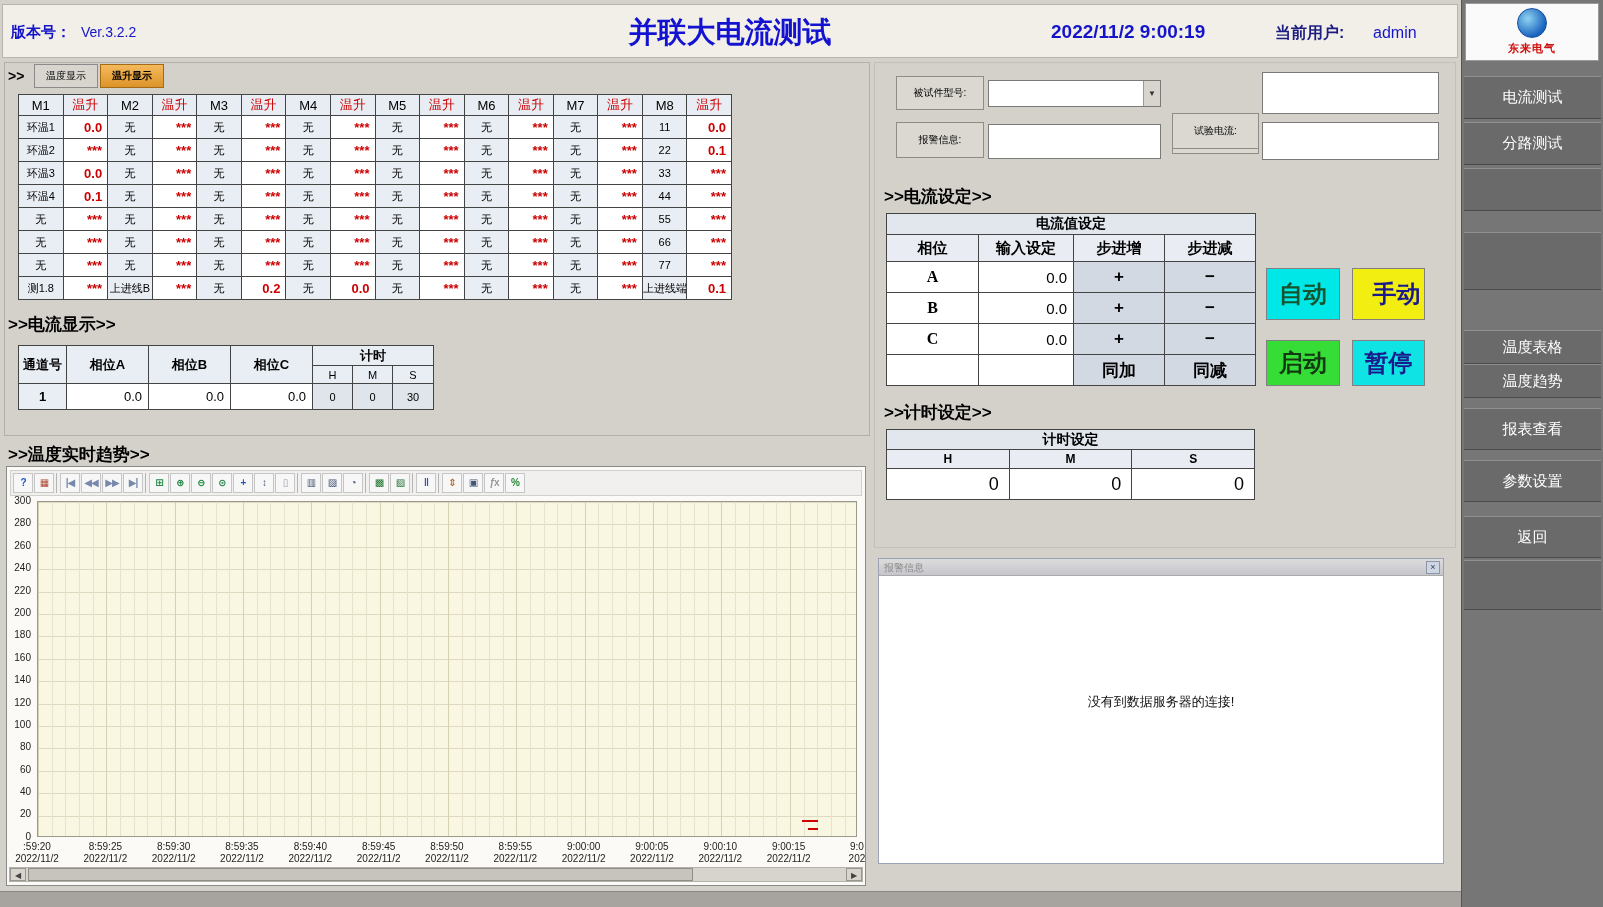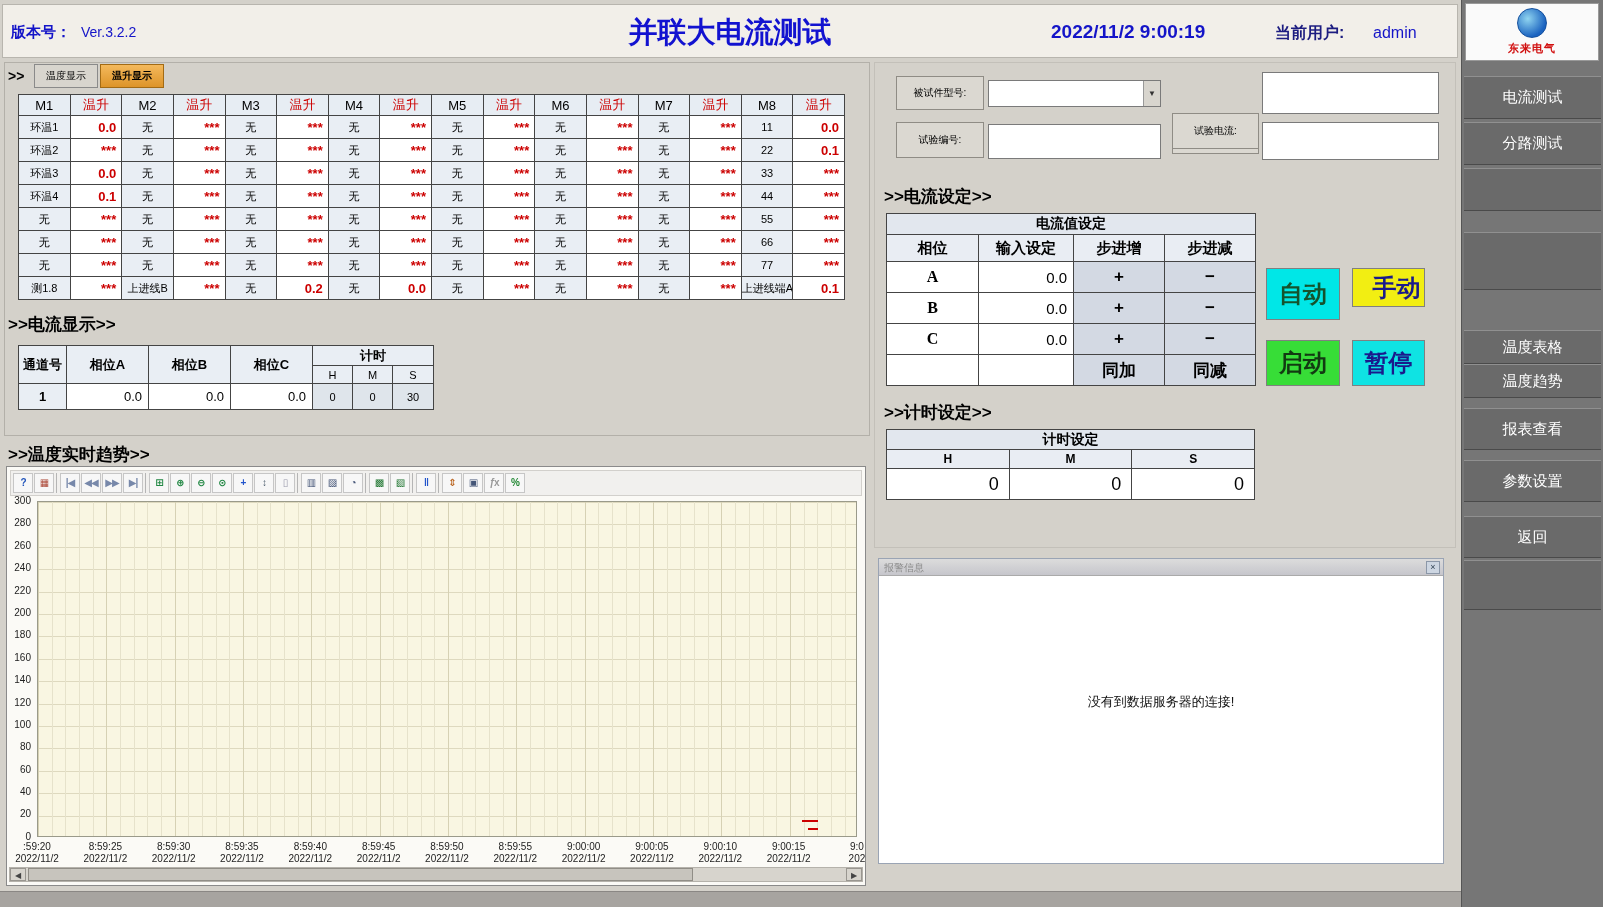--- a/index.html
+++ b/index.html
@@ -21,21 +21,21 @@
   #rgroup{position:absolute;left:874px;top:62px;width:582px;height:486px;border:1px solid #c3c0b9;}
   #bottombar{position:absolute;left:0;top:891px;width:1461px;height:16px;background:#a7a4a0;border-top:1px solid #8a8784;}
 
   
   #tabs-prefix{position:absolute;left:8px;top:68px;font-size:14px;font-weight:bold;color:#000;}
   #tabs{position:absolute;left:34px;top:64px;display:flex;gap:2px;}
   .tab{width:64px;height:24px;display:flex;align-items:center;justify-content:center;font-size:10px;background:#d8d5ce;border:1px solid #8a8a8a;cursor:pointer;}
   .tab[data-active="true"]{background:linear-gradient(#f4b95c,#dd9429);border-color:#a36b14;font-weight:bold;}
 
   
-  #temp-table{position:absolute;left:18px;top:94px;width:827px;border-collapse:collapse;table-layout:fixed;background:#f97316;}
+  #temp-table{position:absolute;left:18px;top:94px;width:714px;border-collapse:collapse;table-layout:fixed;background:#f97316;}
   #temp-table th,#temp-table td{border:1px solid #444;overflow:hidden;white-space:nowrap;}
   #temp-table th{height:21px;background:#e7edf3;font-size:13px;font-weight:normal;text-align:center;}
   #temp-table th:nth-child(even){color:#cc0000;}
   #temp-table td{height:23px;font-size:11px;text-align:center;}
   #temp-table td:nth-child(odd){background:#e9eef4;color:#000;}
   #temp-table td:nth-child(even){background:#fff;color:#cc0000;font-weight:bold;font-size:13px;text-align:right;padding-right:5px;}
 
   
   .sec-title{position:absolute;font-size:17px;font-weight:bold;color:#000;}
   #cur-title{left:8px;top:313px;}
@@ -91,21 +91,21 @@
   #set-table td,#set-table th{border:1px solid #444;text-align:center;overflow:hidden;}
   .sc1{width:92px;}.sc2{width:95px;}.sc3{width:91px;}.sc4{width:91px;}
   #set-table .st-title td{height:21px;background:#e2e7ee;font-size:14px;font-weight:bold;}
   #set-table th{height:27px;background:#e9edf3;font-size:15px;font-weight:bold;}
   #set-table .ph{height:31px;font-size:16px;font-weight:bold;font-family:"Liberation Serif",serif;background:#fff;}
   #set-table .pv{font-size:15px;text-align:right;padding-right:6px;background:#fff;}
   #set-table .pb{background:#d3d9e3;font-size:17px;font-weight:bold;cursor:pointer;}
 
   .bigbtn{position:absolute;display:flex;align-items:center;justify-content:center;font-size:24px;font-weight:bold;border:1px solid #808080;font-family:"Liberation Serif",serif;cursor:pointer;}
   #btn-auto{left:1266px;top:268px;width:74px;height:52px;background:#00e7e7;color:#14532d;}
-  #btn-manual{left:1352px;top:268px;width:73px;height:39px;background:#f2ee12;color:#1a1a8c;padding-left:16px;}
+  #btn-manual{left:1352px;top:268px;width:73px;height:52px;background:#f2ee12;color:#1a1a8c;padding-left:16px;}
   #btn-start{left:1266px;top:340px;width:74px;height:46px;background:#37dd37;color:#123a12;}
   #btn-pause{left:1352px;top:340px;width:73px;height:46px;background:#0fe3e3;color:#1a1a8c;}
 
   
   #timer-title{left:884px;top:401px;}
   #tm-table{position:absolute;left:886px;top:429px;width:369px;border-collapse:collapse;background:#fff;table-layout:fixed;}
   #tm-table td,#tm-table th{border:1px solid #444;text-align:center;overflow:hidden;}
   #tm-table .st-title td{height:20px;background:#e2e7ee;font-size:14px;font-weight:bold;}
   #tm-table th{height:19px;background:#e9edf3;font-size:12px;font-weight:bold;}
   #tm-table .tmv{height:31px;font-size:18px;text-align:right;padding-right:10px;background:#fff;}
@@ -541,21 +541,21 @@
     </div>
   </div>
 
   <div id="f-model-label" class="flabel" data-name="device-model-label">被试件型号:</div>
   <div id="f-model-combo" data-name="device-model-select">
     <div id="combo-value" data-name="device-model-value"></div>
     <div id="combo-arrow" data-name="dropdown-arrow-icon">▼</div>
   </div>
   <div id="f-type-label" class="flabel" data-name="test-type-label">试验类型:</div>
   <input id="f-type-input" class="finput" data-name="test-type-input" value="" style="">
-  <div id="f-code-label" class="flabel" data-name="test-number-label">试验编号:</div>
+  <div id="f-code-label" class="flabel" data-name="test-number-label">报警信息:</div>
   <input id="f-code-input" class="finput" data-name="test-number-input" value="" style="">
   <div id="f-current-label" class="flabel" data-name="test-current-label">试验电流:</div>
   <input id="f-current-input" class="finput" data-name="test-current-input" value="" style="">
 
   <div id="set-title" class="sec-title" data-name="current-setting-title">&gt;&gt;电流设定&gt;&gt;</div>
   <table id="set-table" data-name="current-setting-table">
     <colgroup>
         <col class="sc1">
         <col class="sc2">
         <col class="sc3">

